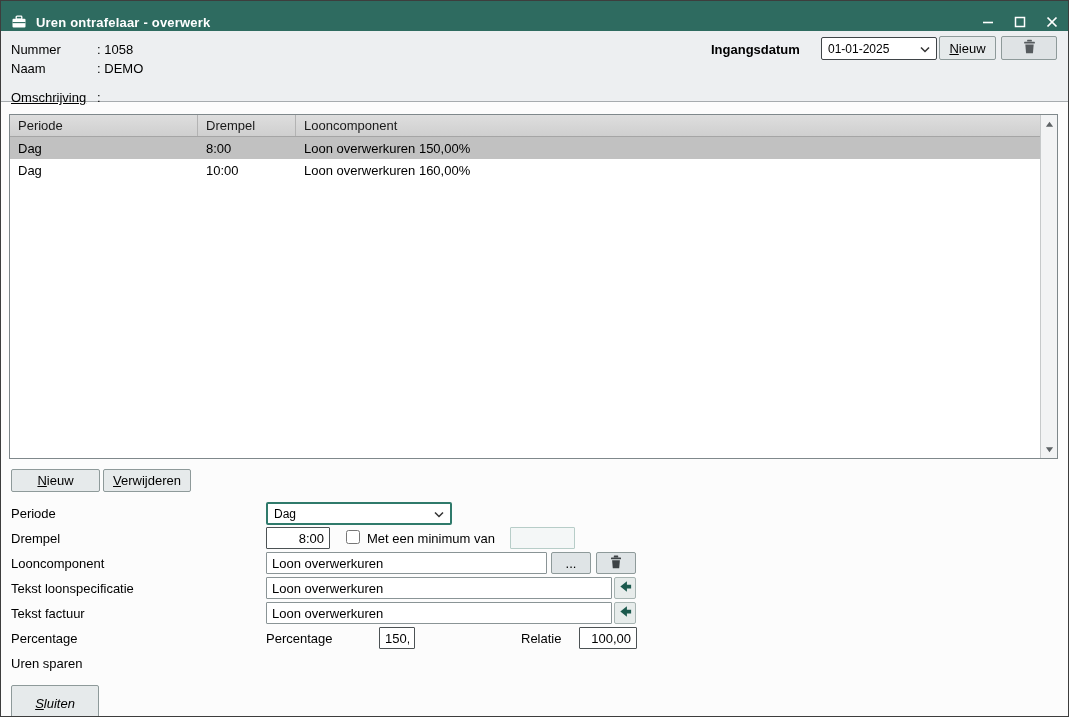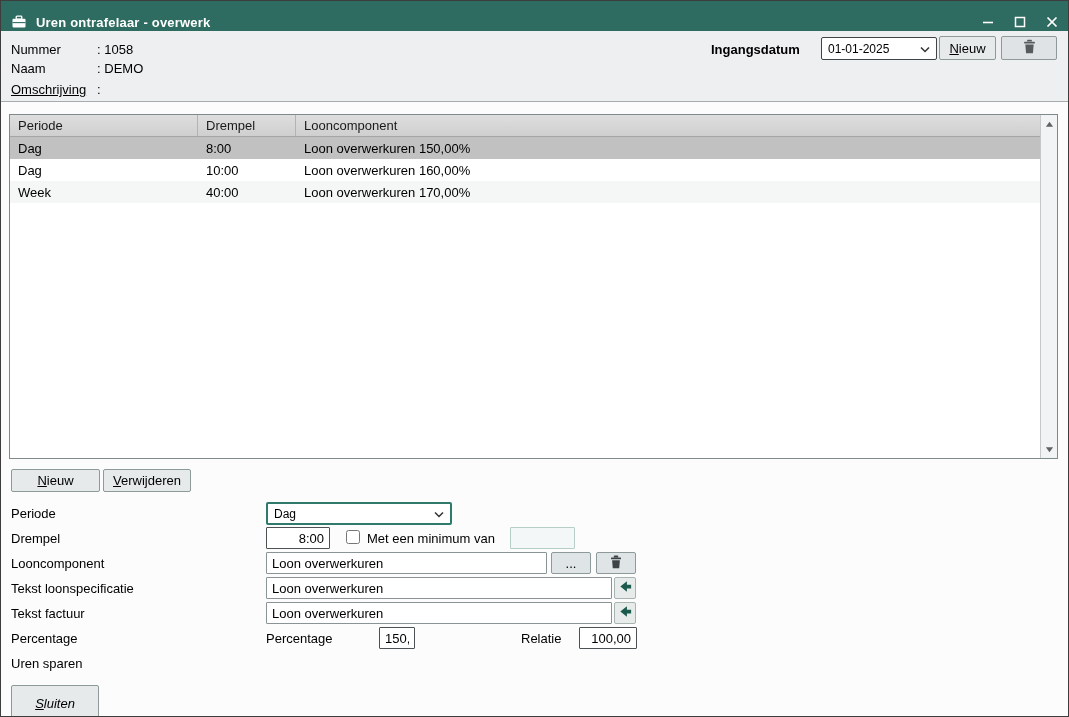--- a/index.html
+++ b/index.html
@@ -22,21 +22,21 @@
   .win-btn { width:32px; height:100%; display:flex; align-items:center; justify-content:center; cursor:default; }
 
   
   .header {
     position:absolute; left:0; top:30px; right:0; height:71px;
     background:#EDEFF1; border-bottom:1px solid #A6ABAE;
   }
   .hfield { position:absolute; left:10px; font-size:13px; color:#000; white-space:nowrap; }
   .hfield .hlabel { font-weight:normal; display:inline-block; width:86px; }
   .hfield .ul { text-decoration:underline; }
-  #hfield-0 { top:11px; } #hfield-1 { top:30px; } #hfield-2 { top:51px; }
+  #hfield-0 { top:11px; } #hfield-1 { top:30px; } #hfield-2 { top:59px; }
 
   #ingangsdatum-label { position:absolute; left:710px; top:11px; font-size:13px; font-weight:bold; }
   .dd {
     position:absolute; background:#fff; border:1px solid #3f4447;
     display:flex; align-items:center; font-size:12px; padding:0 6px; border-radius:2px;
   }
   .dd .dd-text { flex:1; white-space:nowrap; overflow:hidden; }
   #date-dd { left:820px; top:6px; width:116px; height:23px; }
 
   .btn {
@@ -189,25 +189,20 @@
       <div class="trow selected">
         <span class="tc1">Dag</span>
         <span class="tc2">8:00</span>
         <span class="tc3">Loon overwerkuren 150,00%</span>
       </div>
       <div class="trow">
         <span class="tc1">Dag</span>
         <span class="tc2">10:00</span>
         <span class="tc3">Loon overwerkuren 160,00%</span>
       </div>
-      <div class="trow alt">
-        <span class="tc1">Week</span>
-        <span class="tc2">40:00</span>
-        <span class="tc3">Loon overwerkuren 170,00%</span>
-      </div>
     </div>
     <div class="vscroll">
       <span class="scroll-btn" id="scroll-up">
         <svg width="9" height="9" viewBox="0 0 10 10">
             <polygon points="5,2 9,7.5 1,7.5" fill="#5E6366"></polygon>
           </svg>
       </span>
       <span class="scroll-btn" id="scroll-down">
         <svg width="9" height="9" viewBox="0 0 10 10">
             <polygon points="1,2.5 9,2.5 5,8" fill="#5E6366"></polygon>

